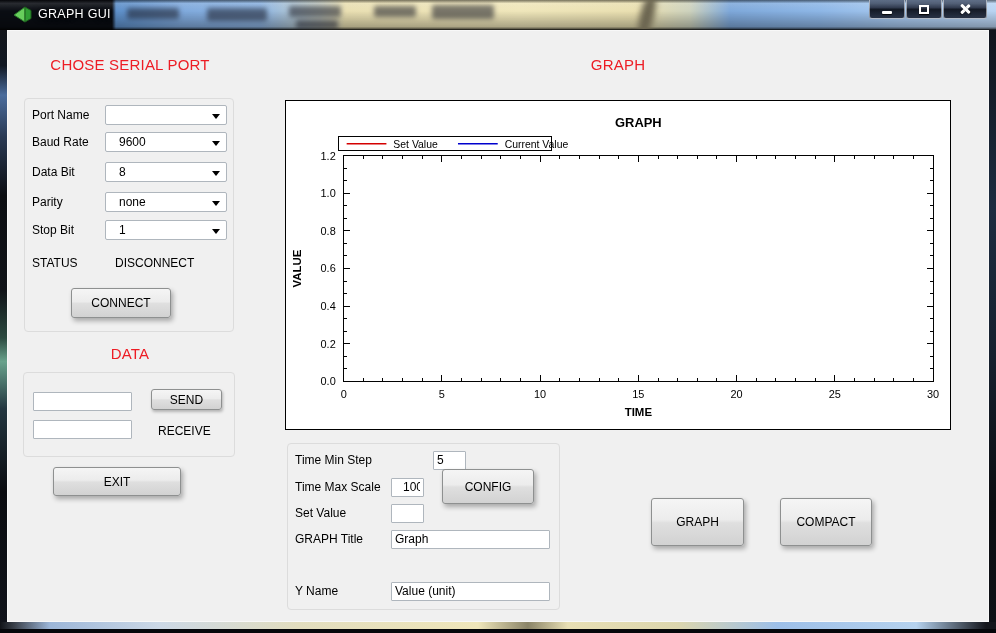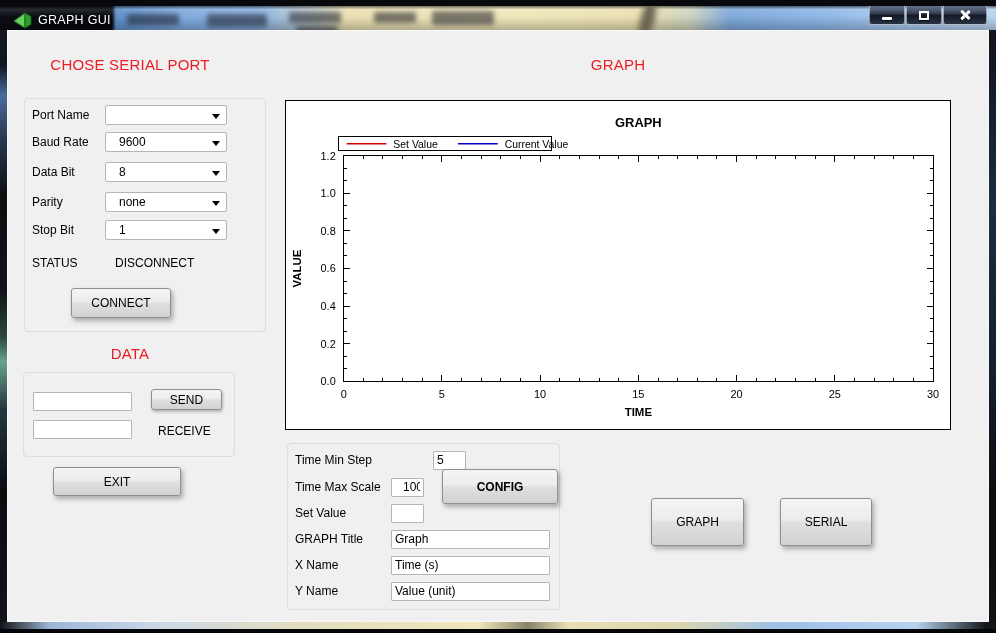--- a/index.html
+++ b/index.html
@@ -2,21 +2,21 @@
 <html><head>
 <meta charset="utf-8">
 <style>
   * { margin:0; padding:0; box-sizing:border-box; }
   html,body { width:996px; height:633px; overflow:hidden; background:#000;
               font-family:"Liberation Sans", sans-serif; }
   .screen { position:relative; width:996px; height:633px; }
 
   
   .frame { position:absolute; inset:0; background:#07090d; }
-  .titlebar { position:absolute; left:0; top:6px; width:996px; height:30px; overflow:hidden;
+  .titlebar { position:absolute; left:0; top:0; width:996px; height:30px; overflow:hidden;
     background:
       linear-gradient(180deg, rgba(0,0,0,.50) 0%, rgba(255,255,255,.12) 12%, rgba(0,0,0,0) 38%, rgba(0,0,0,.28) 92%, rgba(0,0,0,.65) 100%),
       linear-gradient(90deg,#0a0d13 0,#0a0d13 112px,#5d8fc9 116px,#7fa9dc 180px,#8db4e2 260px,#c8cfc4 320px,#e9dfb2 345px,#efe6ba 520px,#e9dfb0 640px,#cdd2bd 690px,#7ea8da 730px,#8db6e6 820px,#a7c8ee 900px,#b9d4f2 996px);
     border-bottom:1px solid rgba(0,0,0,.7); }
   .tb-blob { position:absolute; background:rgba(25,28,40,.55); filter:blur(2.5px); border-radius:2px; }
   .tb-swirl { position:absolute; left:640px; top:-6px; width:14px; height:44px; background:#6b6550;
     filter:blur(3px); transform:rotate(14deg); border-radius:50%/60%; }
   .title-text { position:absolute; left:38px; top:7px; color:#fff; font-size:12.5px;
     text-shadow:0 1px 3px #000, 0 0 6px rgba(0,0,0,.8); letter-spacing:.3px; }
   .app-icon { position:absolute; left:13px; top:5px; width:20px; height:19px; }
@@ -111,21 +111,21 @@
     </div>
 
     <div class="frame-left"></div>
     <div class="frame-right"></div>
     <div class="frame-bottom"></div>
 
     <div class="client">
 
       <div class="red-heading" style="left:17px;top:26px;width:212px;">CHOSE SERIAL PORT</div>
 
-      <div class="gb" style="left:17px;top:68px;width:242px;height:234px;">
+      <div class="gb" style="left:17px;top:68px;width:210px;height:234px;">
         <div class="frow" style="top:6px;">
           <span class="lbl">Port Name</span>
           <div class="combo">
             <span class="combo-val"></span>
             <span class="combo-arrow"></span>
           </div>
         </div>
         <div class="frow" style="top:33px;">
           <span class="lbl">Baud Rate</span>
           <div class="combo">
@@ -318,35 +318,31 @@
           <input class="tb" style="width: 33px; padding-left: 11px;" value="100">
         </div>
         <div class="frow" style="top:59px;">
           <span class="lbl" style="width:96px;">Set Value</span>
           <input class="tb" style="width: 33px;" value="">
         </div>
         <div class="frow" style="top:85px;">
           <span class="lbl" style="width:96px;">GRAPH Title</span>
           <input class="tb" style="width: 159px;" value="Graph">
         </div>
-        <div class="frow" style="top:111px;">
-          <span class="lbl" style="width:96px;">X Name</span>
-          <input class="tb" style="width: 159px;" value="Time (s)">
-        </div>
         <div class="frow" style="top:137px;">
           <span class="lbl" style="width:96px;">Y Name</span>
           <input class="tb" style="width: 159px;" value="Value (unit)">
         </div>
-        <div class="btn shadow" style="left:154px;top:25px;width:116px;height:35px;font-weight:bold;">
+        <div class="btn shadow" style="left:154px;top:25px;width:92px;height:35px;">
           <span>CONFIG</span>
         </div>
       </div>
 
       <div class="btn shadow" style="left:644px;top:468px;width:93px;height:48px;">
         <span>GRAPH</span>
       </div>
       <div class="btn shadow" style="left:773px;top:468px;width:92px;height:48px;">
-        <span>SERIAL</span>
+        <span>COMPACT</span>
       </div>
 
     </div>
   </div>
 </div>
 
 </body></html>

